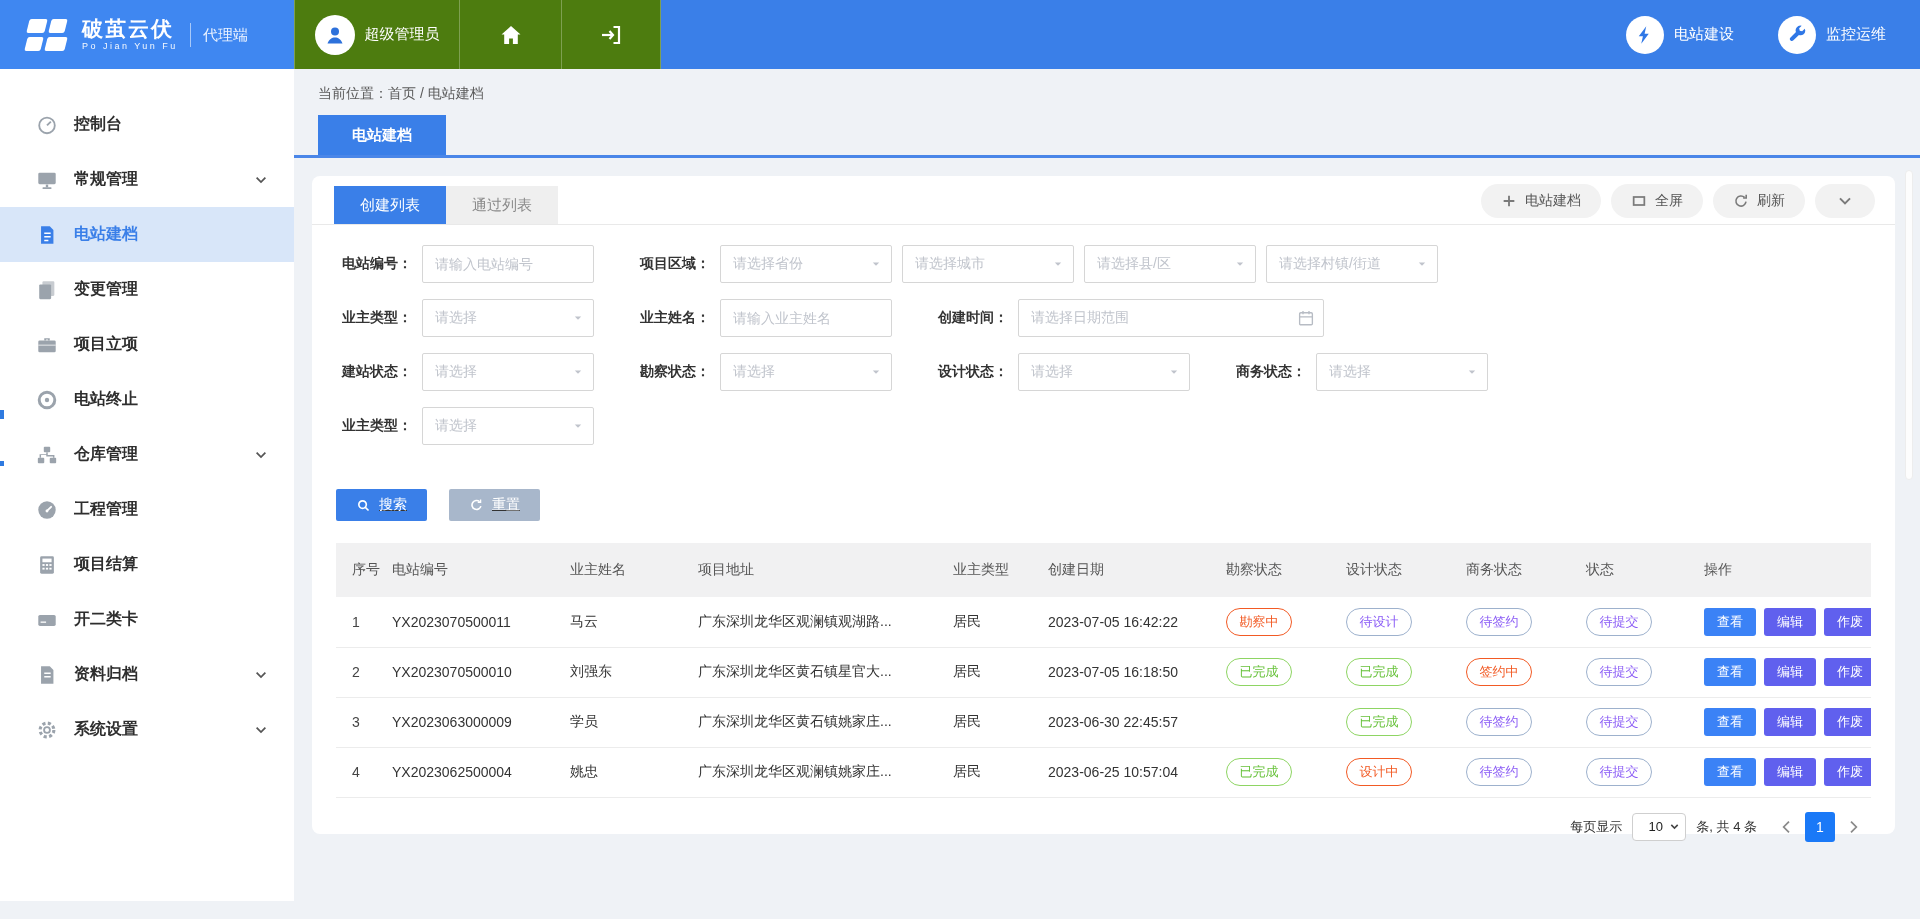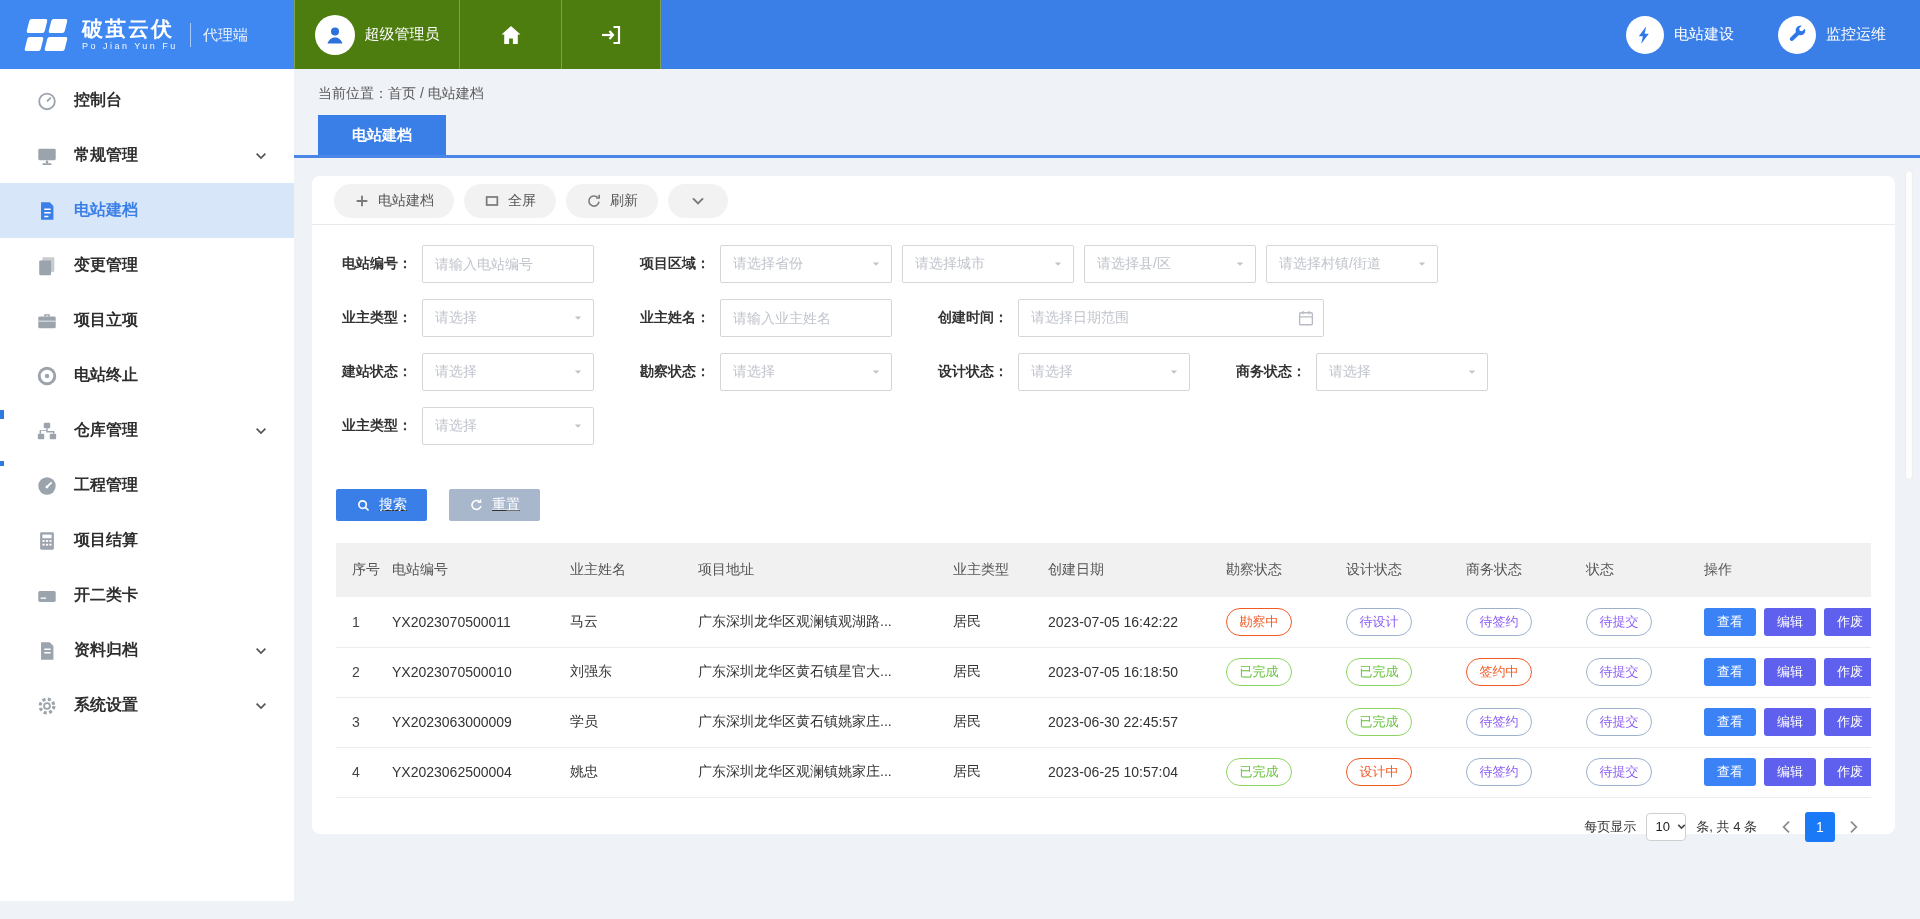--- a/index.html
+++ b/index.html
@@ -28,21 +28,21 @@
   .user-name { color:#fff; font-size:15px; }
   .seg-home svg, .seg-logout svg { width:24px; height:24px; color:#fff; }
   .top-spacer { flex:1; }
   .top-nav { display:flex; align-items:center; gap:44px; padding-right:34px; }
   .top-nav-item { display:flex; align-items:center; gap:10px; cursor:pointer; }
   .nav-circle { width:38px; height:38px; border-radius:50%; background:#fff; display:flex; align-items:center; justify-content:center; color:#2f77e6; }
   .nav-circle svg { width:20px; height:20px; }
   .nav-label { color:#fff; font-size:15px; }
 
   
-  .sidebar { position:absolute; left:0; top:69px; bottom:18px; width:294px; background:#fff; padding-top:4px; }
+  .sidebar { position:absolute; left:0; top:69px; bottom:18px; width:294px; background:#fff; padding-top:28px; }
   .side-item { height:55px; display:flex; align-items:center; padding:0 26px 0 36px; cursor:pointer; color:#2e2e2e; position:relative; }
   .side-item .icn { width:22px; height:22px; color:#9ba3ac; flex:none; margin-right:16px; }
   .side-item .icn svg { width:22px; height:22px; }
   .side-label { font-size:16px; font-weight:600; flex:1; }
   .side-item .chev { width:14px; height:14px; color:#555; margin:0; }
   .side-item .chev svg { width:14px; height:14px; }
   .side-item.active { background:#d8e6f9; color:#3a7fe8; }
   .side-item.active .icn { color:#3a7fe8; }
   .scroll-frag { position:absolute; left:0; width:4px; background:#2f7ae0; }
 
@@ -98,21 +98,21 @@
   .badge.orange { color:#f25a24; border-color:#f25a24; }
   .badge.green { color:#67c23a; border-color:#8ed563; }
   .badge.blue { color:#8b5cf6; border-color:#9db1cd; }
   .act { height:28px; border:none; border-radius:3px; color:#fff; font-size:13px; padding:0 13px; margin-right:8px; cursor:pointer; font-family:inherit; }
   .act-view { background:#3b82f6; }
   .act-edit, .act-void { background:#6060ee; }
 
   
   .pager { display:flex; justify-content:flex-end; align-items:center; padding:14px 24px 0 0; font-size:13px; color:#333; }
   .pp-label { margin-right:10px; }
-  .pp-select { width:40px; height:28px; border:1px solid #cfcfcf; border-radius:4px; display:flex; align-items:center; justify-content:center; gap:6px; cursor:pointer; background:#fff; font-size:13px; color:#222;padding-left:10px; }
+  .pp-select { width:54px; height:28px; border:1px solid #cfcfcf; border-radius:4px; display:flex; align-items:center; justify-content:center; gap:6px; cursor:pointer; background:#fff; font-size:13px; color:#222;padding-left:10px; }
   .pp-select .c { color:#444; } .pp-select .c svg { width:11px; height:11px; display:block; }
   .pp-total { margin-left:10px; }
   .pg-arrow { color:#8a8a8a; margin:0 10px; cursor:pointer; display:flex; }
   .pg-arrow svg { width:16px; height:16px; }
   .pg-arrow.l { margin-left:22px; }
   .pg-num { width:30px; height:30px; background:#1a79f7; color:#fff; border-radius:3px; display:flex; align-items:center; justify-content:center; font-size:14px; cursor:pointer; }
 
   .page-scrollbar { position:absolute; right:7px; top:170px; width:8px; height:310px; background:#fdfdfd; border:1px solid #ededed; border-radius:4px; }
 </style>
 </head>
@@ -293,20 +293,24 @@
 <main class="main">
   <div class="breadcrumb">
     <span>当前位置：</span><span class="bc-link">首页</span><span> / </span><span>电站建档</span>
   </div>
   <div class="page-tab-row">
     <span class="page-tab">电站建档</span>
   </div>
 
   <section class="card">
     <div class="tabs-row">
+      <div class="tabs" id="panel-tabs">
+          <div class="tab active">创建列表</div>
+          <div class="tab">通过列表</div>
+        </div>
       <div class="pills" id="panel-actions">
           <button class="pill">
             <span class="icn">
               <svg viewBox="0 0 24 24" fill="none" stroke="currentColor" stroke-width="2.8">
                 <path d="M12 4v16M4 12h16"></path>
               </svg>
             </span>
             <span>电站建档</span>
           </button>
           <button class="pill">

